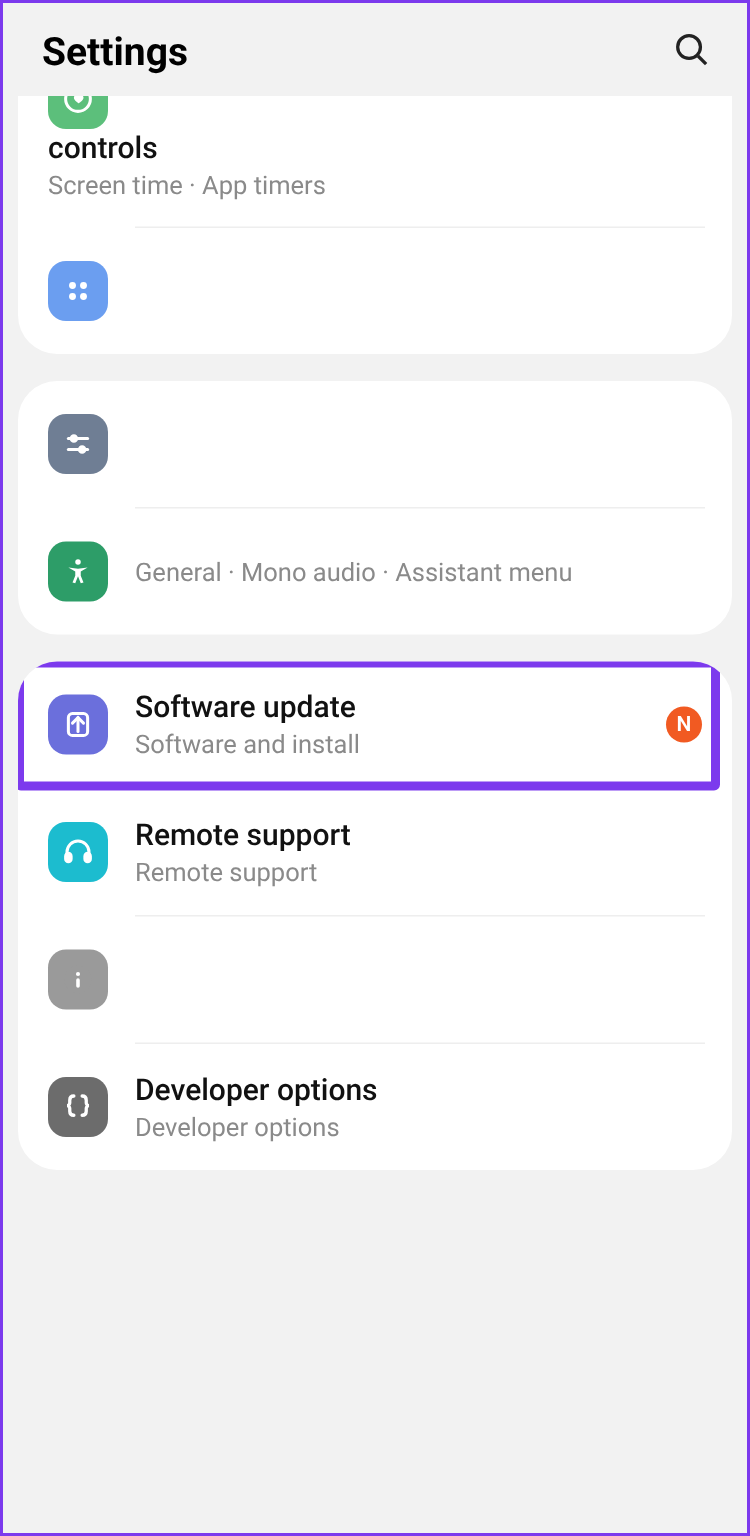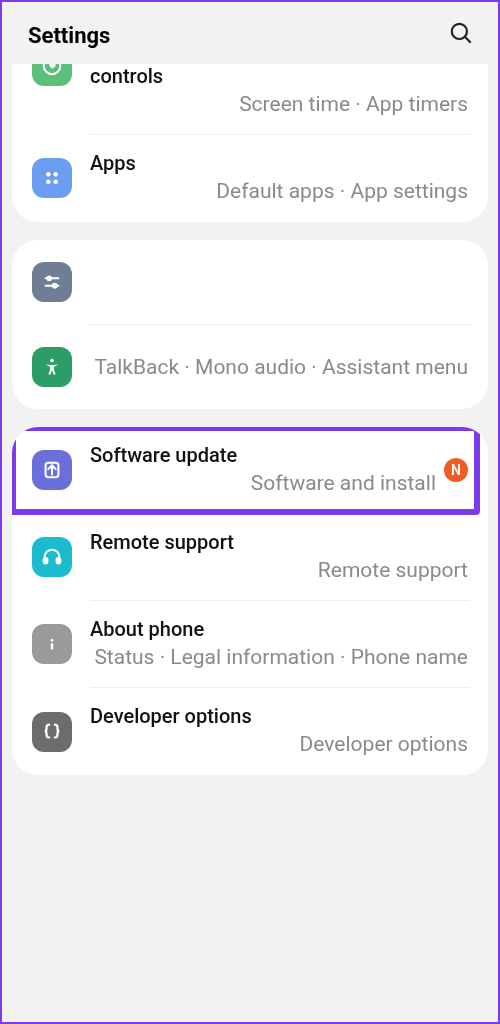--- a/index.html
+++ b/index.html
@@ -11,21 +11,21 @@
       overflow: hidden;
       border: 2px solid #7c3aed;
     }
     .header {
       display: flex;
       justify-content: space-between;
       align-items: center;
       padding: 18px 24px 14px 26px;
     }
     .header h1 {
-      font-size: 22px;
+      font-size: 26px;
       font-weight: 700;
       color: #000;
     }
     .search-icon svg { width: 26px; height: 26px; }
     .card {
       background: #fff;
       border-radius: 26px;
       margin: 0 10px 18px 10px;
       overflow: hidden;
     }
@@ -54,25 +54,24 @@
     }
     .icon-box svg { width: 22px; height: 22px; }
     .row-text { flex: 1; min-width: 0; }
     .row-title {
       font-size: 20px;
       font-weight: 500;
       color: #111;
       line-height: 1.25;
     }
     .row-sub {
-      font-size: 21px;
+      font-size: 17px;
       color: #8a8a8a;
       margin-top: 2px;
       line-height: 1.3;
-      text-align: right;
     }
     .badge-n {
       width: 24px;
       height: 24px;
       border-radius: 50%;
       background: #f15a22;
       color: #fff;
       font-size: 14px;
       font-weight: 600;
       display: flex;
@@ -98,21 +97,21 @@
     .bg-teal  { background: #17a99a; }
     .bg-blue  { background: #6b9ef0; }
     .bg-grayblue { background: #6f7e94; }
     .bg-green2 { background: #2d9d68; }
     .bg-indigo { background: #6b6fdc; }
     .bg-cyan  { background: #1cbccf; }
     .bg-gray  { background: #9a9a9a; }
     .bg-darkgray { background: #6c6c6c; }
     
     .card.first { margin-top: 0; border-top-left-radius: 0; border-top-right-radius: 0; }
-    .card.first .row:first-child { padding-top: 0; min-height: 52px; align-items: flex-start;}
+    .card.first .row:first-child { padding-top: 0; min-height: 52px; align-items: flex-start; flex-direction: column;}
     .card.first .row:first-child .icon-box { margin-top: -18px; }
   </style>
 </head>
 <body>
 
 <div class="header">
   <h1>Settings</h1>
   <span class="search-icon">
     <svg viewBox="0 0 24 24" fill="none" stroke="#222" stroke-width="2">
       <circle cx="10.5" cy="10.5" r="7"></circle>
@@ -138,24 +137,20 @@
   <div class="row-divider"></div>
   <div class="row">
     <div class="icon-box bg-blue">
       <svg viewBox="0 0 24 24" fill="#fff">
         <circle cx="8" cy="8" r="2.5"></circle>
           <circle cx="16" cy="8" r="2.5"></circle>
         <circle cx="8" cy="16" r="2.5"></circle>
           <circle cx="16" cy="16" r="2.5"></circle>
       </svg>
     </div>
-    <div class="row-text">
-      <div class="row-title">Apps</div>
-      <div class="row-sub">Default apps  ·  App settings</div>
-    </div>
   </div>
 </div>
 
 <div class="card">
   <div class="row">
     <div class="icon-box bg-grayblue">
       <svg viewBox="0 0 24 24" fill="none" stroke="#fff" stroke-width="2.2" stroke-linecap="round">
         <line x1="5" y1="8" x2="19" y2="8"></line>
           <circle cx="9" cy="8" r="2" fill="#fff"></circle>
         <line x1="5" y1="16" x2="19" y2="16"></line>
@@ -167,21 +162,21 @@
   </div>
   <div class="row-divider"></div>
   <div class="row">
     <div class="icon-box bg-green2">
       <svg viewBox="0 0 24 24" fill="#fff">
         <circle cx="12" cy="5" r="2"></circle>
         <path d="M5 9l7 1 7-1-5 3v3l2 5-2 .5-2-5-2 5-2-.5 2-5v-3z"></path>
       </svg>
     </div>
     <div class="row-text">
-      <div class="row-sub">TalkBack  ·  Mono audio  ·  Assistant menu</div>
+      <div class="row-sub">General  ·  Mono audio  ·  Assistant menu</div>
     </div>
   </div>
 </div>
 
 <div class="card">
   <div class="row highlight-frame">
     <div class="icon-box bg-indigo">
       <svg viewBox="0 0 24 24" fill="none" stroke="#fff" stroke-width="2.2" stroke-linecap="round">
         <path d="M12 17V7"></path>
           <path d="M8 11l4-4 4 4"></path>
@@ -211,24 +206,20 @@
   <div class="row-divider"></div>
   <div class="row">
     <div class="icon-box bg-gray">
       <svg viewBox="0 0 24 24" fill="#fff">
         <circle cx="12" cy="12" r="10" fill="#9a9a9a"></circle>
         <circle cx="12" cy="12" r="10" fill="none" stroke="#fff" stroke-width="0"></circle>
         <circle cx="12" cy="8" r="1.5"></circle>
           <rect x="10.7" y="11" width="2.6" height="7" rx="1.3"></rect>
       </svg>
     </div>
-    <div class="row-text">
-      <div class="row-title">About phone</div>
-      <div class="row-sub">Status  ·  Legal information  ·  Phone name</div>
-    </div>
   </div>
   <div class="row-divider"></div>
   <div class="row">
     <div class="icon-box bg-darkgray">
       <svg viewBox="0 0 24 24" fill="none" stroke="#fff" stroke-width="2.4" stroke-linecap="round">
         <path d="M9 4c-2 0-3 1-3 3v2c0 1-1 2-2 2 1 0 2 1 2 2v2c0 2 1 3 3 3"></path>
         <path d="M15 4c2 0 3 1 3 3v2c0 1 1 2 2 2-1 0-2 1-2 2v2c0 2-1 3-3 3"></path>
       </svg>
     </div>
     <div class="row-text">

